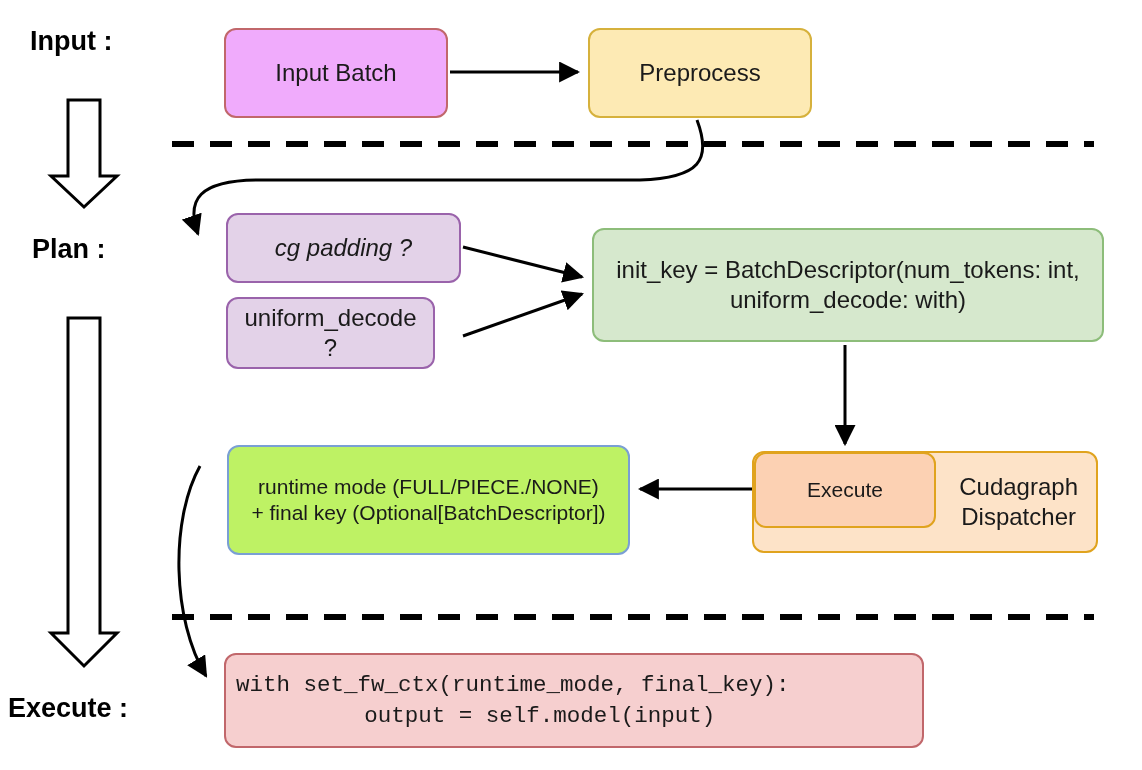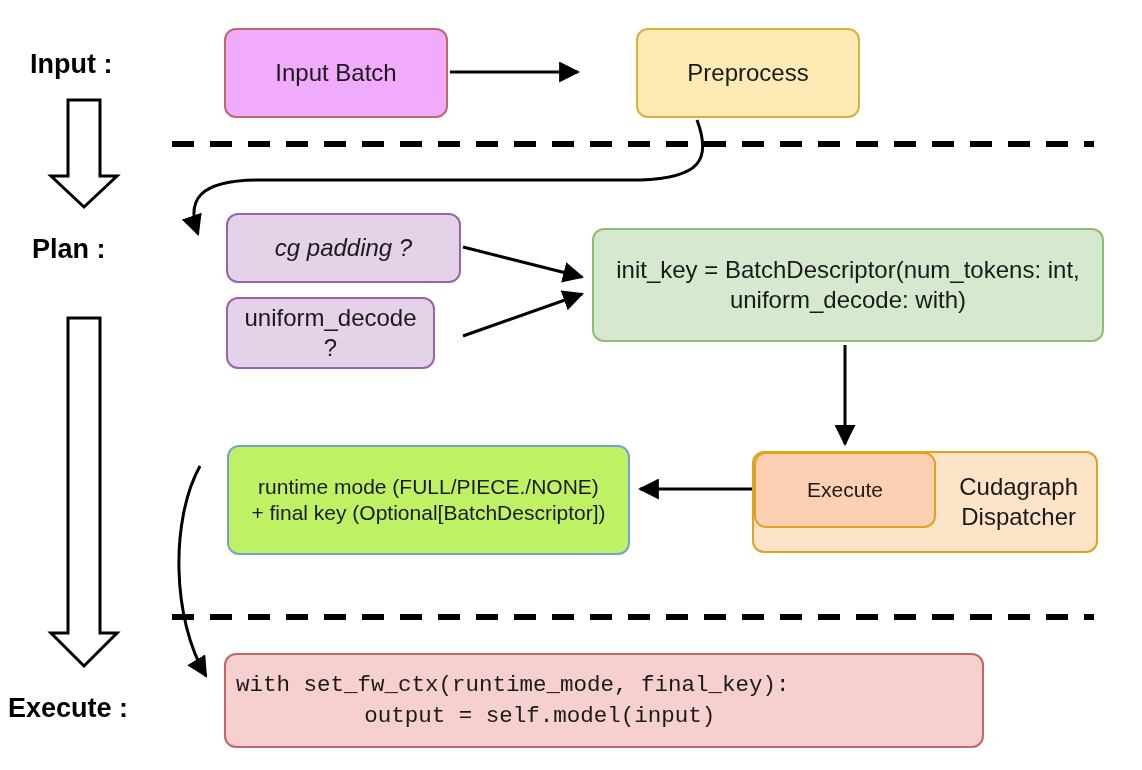--- a/index.html
+++ b/index.html
@@ -49,39 +49,39 @@
 
     <line x1="463" y1="336" x2="582" y2="294" stroke="#000" stroke-width="3" marker-end="url(#arrowhead)"></line>
 
     <line x1="845" y1="345" x2="845" y2="444" stroke="#000" stroke-width="3" marker-end="url(#arrowhead)"></line>
 
     <line x1="752" y1="489" x2="640" y2="489" stroke="#000" stroke-width="3" marker-end="url(#arrowhead)"></line>
 
     <path d="M 200 466 C 170 520 172 620 206 676" fill="none" stroke="#000" stroke-width="3" marker-end="url(#arrowhead)"></path>
   </svg>
 
-  <div class="stage-label" style="left:30px;top:49px;">Input :</div>
+  <div class="stage-label" style="left:30px;top:26px;">Input :</div>
   <div class="stage-label" style="left:32px;top:234px;">Plan :</div>
   <div class="stage-label" style="left:8px;top:676px;margin-top:17px;">Execute :</div>
 
   <div class="node" style="left:224px;top:28px;width:224px;height:90px;background:#f0abfc;border-color:#c1676b;">Input Batch</div>
 
-  <div class="node" style="left:588px;top:28px;width:224px;height:90px;background:#fdeab4;border-color:#d6b13c;margin-left:48px;">Preprocess</div>
+  <div class="node" style="left:588px;top:28px;width:224px;height:90px;background:#fdeab4;border-color:#d6b13c;">Preprocess</div>
 
   <div class="node" style="left:226px;top:213px;width:235px;height:70px;background:#e3d2e8;border-color:#9a63ab;font-style:italic;">cg padding ?</div>
 
   <div class="node" style="left:226px;top:297px;width:209px;height:72px;background:#e3d2e8;border-color:#9a63ab;">uniform_decode ?</div>
 
   <div class="node" style="left:592px;top:228px;width:512px;height:114px;background:#d6e8cd;border-color:#8dbd7a;white-space:pre-line;">init_key = BatchDescriptor(num_tokens: int,
 uniform_decode: with)</div>
 
   <div class="node" style="left:752px;top:451px;width:346px;height:102px;background:#fde3c8;border-color:#e0a31e;white-space:pre-line;justify-content:flex-end;padding-right:18px;">Cudagraph
 Dispatcher</div>
 
   <div class="node small" style="left:754px;top:452px;width:182px;height:76px;background:#fcd1b3;border-color:#e0a31e;">Execute</div>
 
   <div class="node small" style="left:227px;top:445px;width:403px;height:110px;background:#bef264;border-color:#7a9fd4;white-space:pre-line;">runtime mode (FULL/PIECE./NONE)
 + final key (Optional[BatchDescriptor])</div>
 
-  <div class="node code" style="left:224px;top:653px;width:760px;height:95px;background:#f6cfcf;border-color:#c1676b;">with set_fw_ctx(runtime_mode, final_key):
+  <div class="node code" style="left:224px;top:653px;width:700px;height:95px;background:#f6cfcf;border-color:#c1676b;">with set_fw_ctx(runtime_mode, final_key):
     output = self.model(input)</div>
 
 </div>
 
 </body></html>

